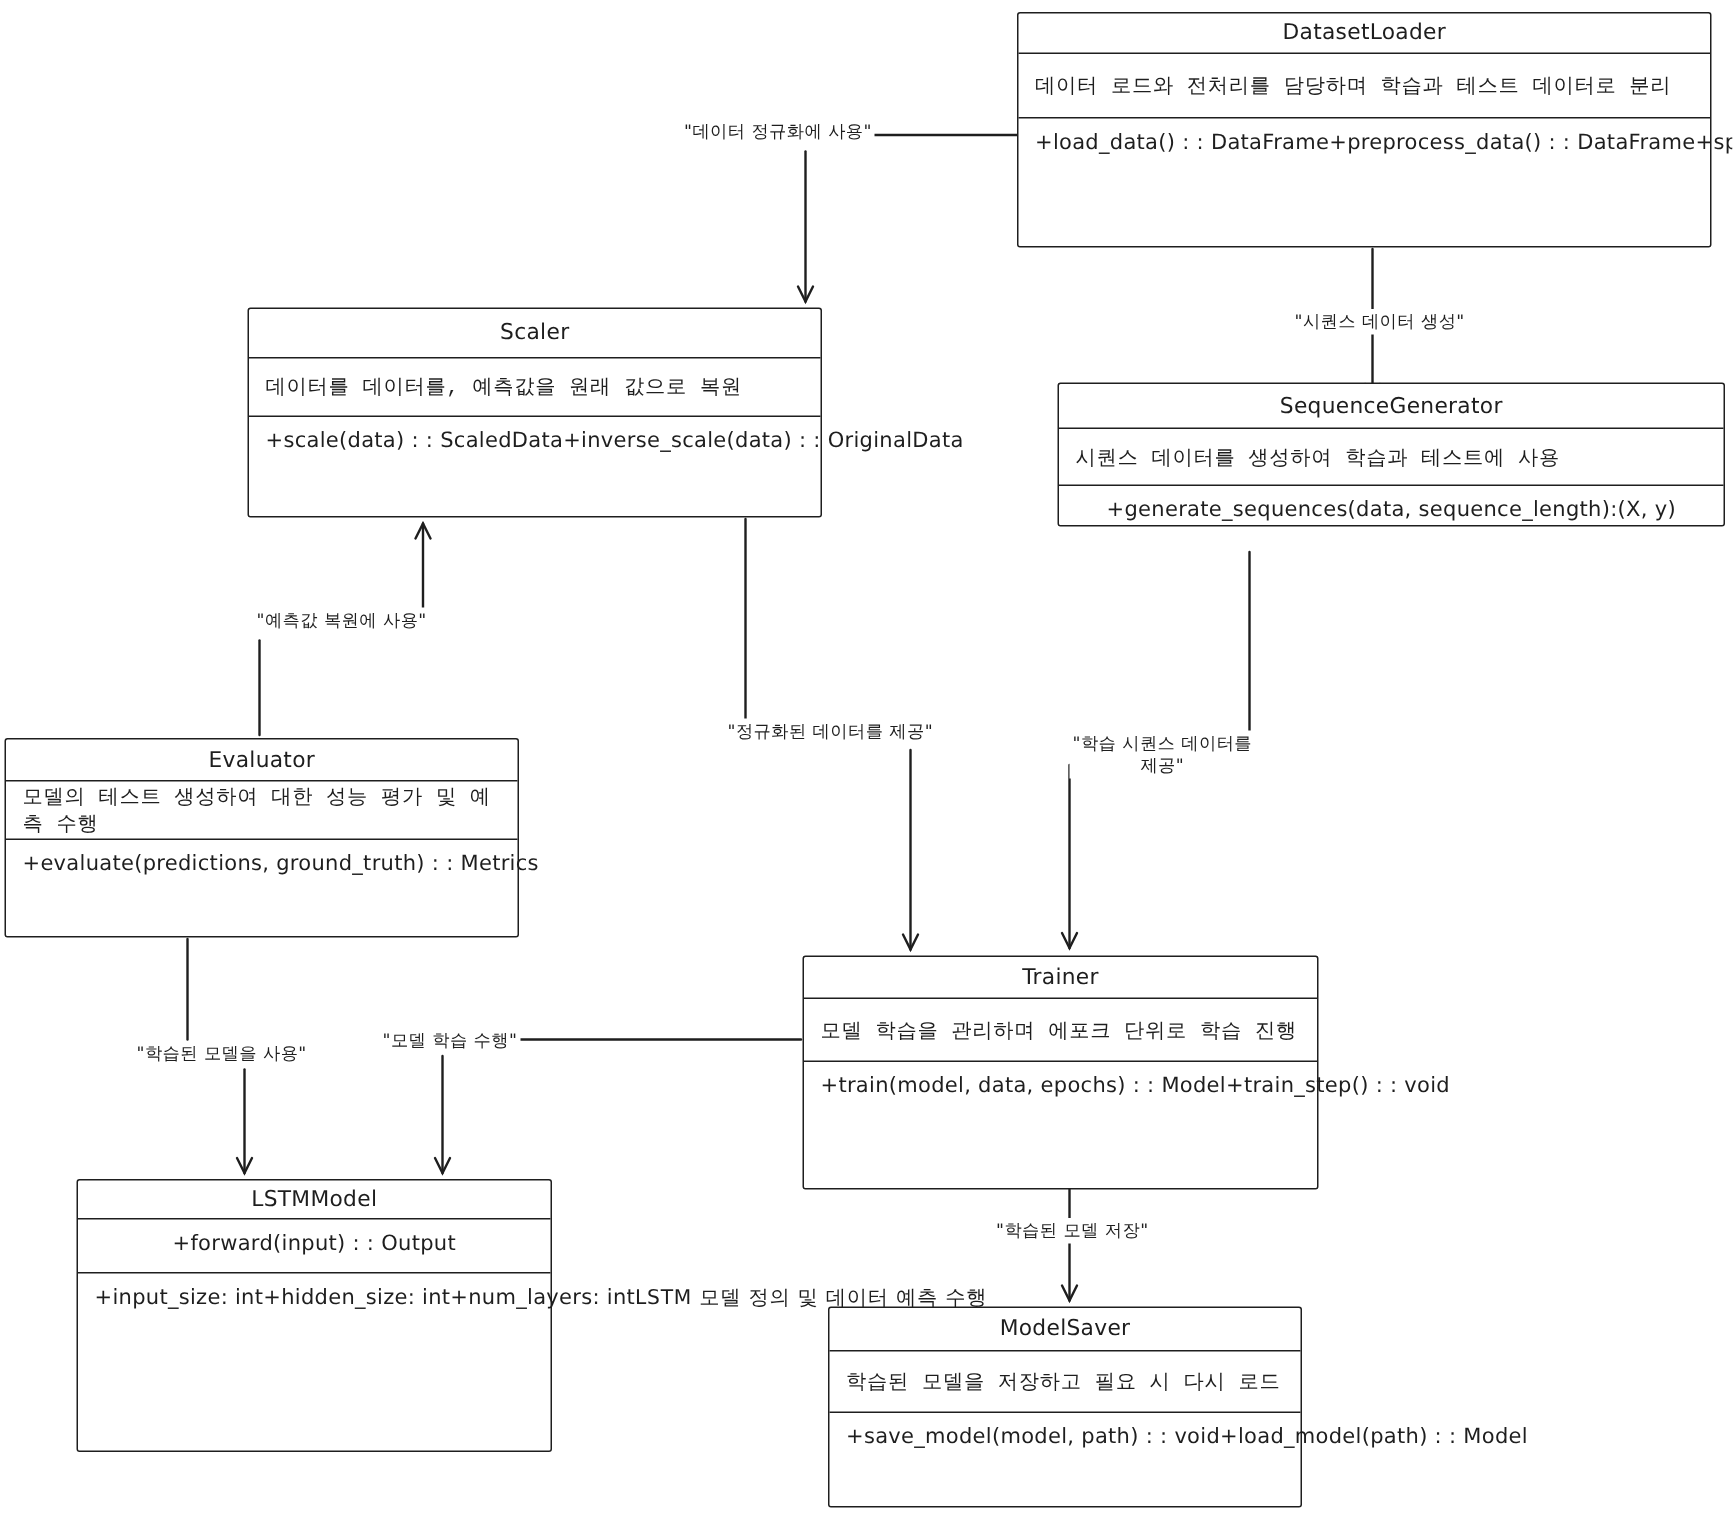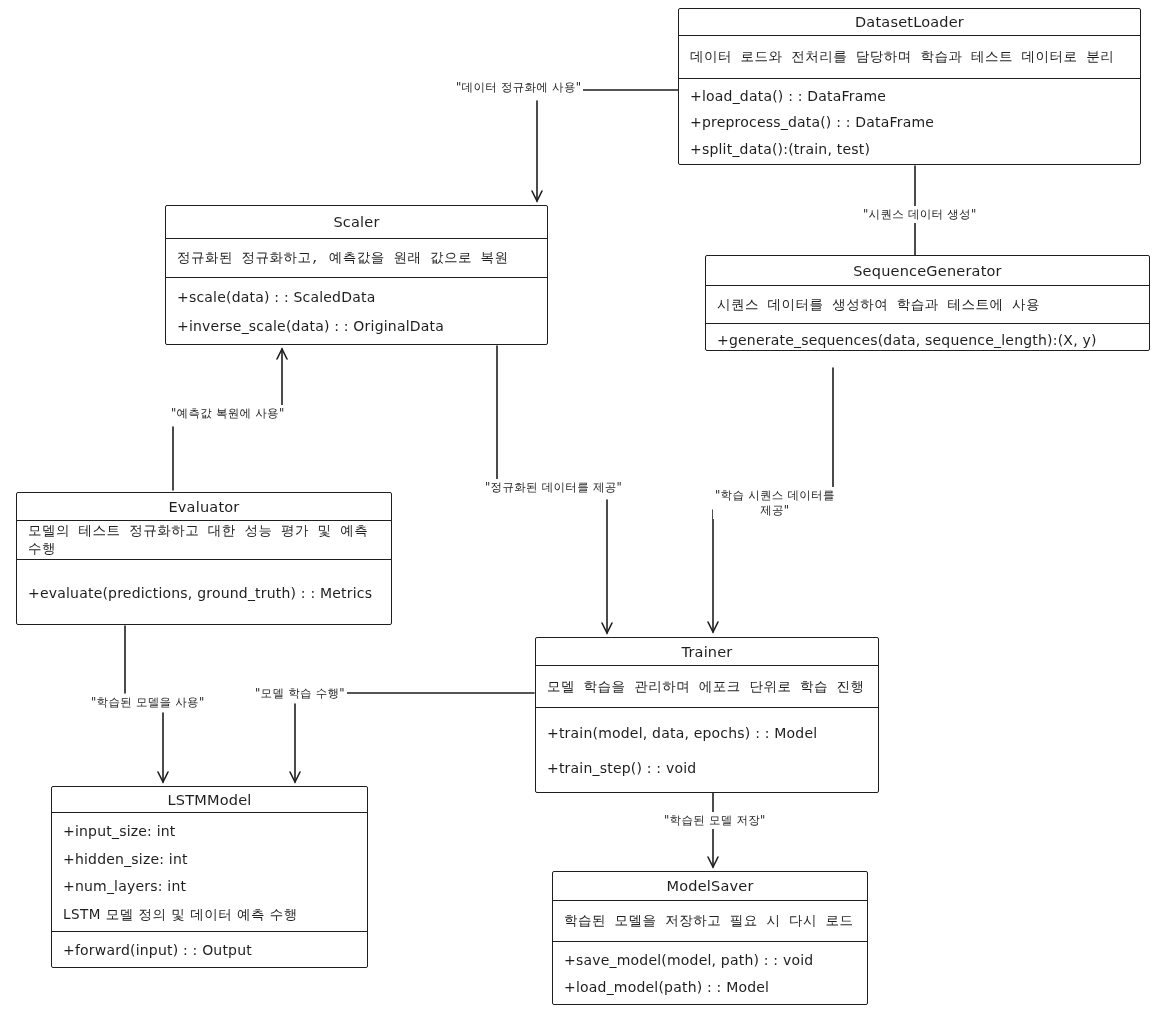--- a/index.html
+++ b/index.html
@@ -36,21 +36,20 @@
     padding: 0 11px;
     font-size: 13.5px;
     flex: 0 0 auto;
     letter-spacing: 0.5px;
     font-family: Liberation Mono, monospace;
   }
   .cb-members {
     flex: 1 1 auto;
     padding: 3px 11px 2px 11px;
     display: flex;
-    flex-direction: column;
     justify-content: space-evenly;
   }
   .member { font-size: 14px; line-height: 26px; white-space: nowrap; letter-spacing: 0.2px; }
   .edge-label {
     position: absolute;
     background: #ffffff;
     font-size: 11.5px;
     line-height: 15px;
     padding: 1px 2px;
     white-space: pre-line;
@@ -92,62 +91,62 @@
     <div class="cb-desc sec" style="height:43px;">데이터 로드와 전처리를 담당하며 학습과 테스트 데이터로 분리</div>
     <div class="cb-members sec">
       <div class="member">+load_data() : : DataFrame</div>
       <div class="member">+preprocess_data() : : DataFrame</div>
       <div class="member">+split_data():(train, test)</div>
     </div>
   </div>
 
   <div class="class-box" style="left:165px; top:205px; width:383px; height:140px;">
     <div class="cb-title" style="height:32px;">Scaler</div>
-    <div class="cb-desc sec" style="height:39px;">정규화된 정규화하고, 예측값을 원래 값으로 복원</div>
+    <div class="cb-desc sec" style="height:39px;">데이터를 데이터를, 예측값을 원래 값으로 복원</div>
     <div class="cb-members sec">
       <div class="member">+scale(data) : : ScaledData</div>
       <div class="member">+inverse_scale(data) : : OriginalData</div>
     </div>
   </div>
 
   <div class="class-box" style="left:705px; top:255px; width:445px; height:96px;">
     <div class="cb-title" style="height:29px;">SequenceGenerator</div>
     <div class="cb-desc sec" style="height:38px;">시퀀스 데이터를 생성하여 학습과 테스트에 사용</div>
     <div class="cb-members sec">
       <div class="member">+generate_sequences(data, sequence_length):(X, y)</div>
     </div>
   </div>
 
-  <div class="class-box" style="left:16px; top:492px; width:376px; height:133px;">
+  <div class="class-box" style="left:3px; top:492px; width:343px; height:133px;">
     <div class="cb-title" style="height:27px;">Evaluator</div>
-    <div class="cb-desc sec" style="height:39px;">모델의 테스트 정규화하고 대한 성능 평가 및 예측 수행</div>
+    <div class="cb-desc sec" style="height:39px;">모델의 테스트 생성하여 대한 성능 평가 및 예측 수행</div>
     <div class="cb-members sec">
       <div class="member">+evaluate(predictions, ground_truth) : : Metrics</div>
     </div>
   </div>
 
   <div class="class-box" style="left:535px; top:637px; width:344px; height:156px;">
     <div class="cb-title" style="height:27px;">Trainer</div>
     <div class="cb-desc sec" style="height:42px;">모델 학습을 관리하며 에포크 단위로 학습 진행</div>
     <div class="cb-members sec">
       <div class="member">+train(model, data, epochs) : : Model</div>
       <div class="member">+train_step() : : void</div>
     </div>
   </div>
 
   <div class="class-box" style="left:51px; top:786px; width:317px; height:182px;">
     <div class="cb-title" style="height:25px;">LSTMModel</div>
+    <div class="cb-members sec">
+      <div class="member">+forward(input) : : Output</div>
+    </div>
     <div class="cb-members sec" style="flex:0 0 119px;">
       <div class="member">+input_size: int</div>
       <div class="member">+hidden_size: int</div>
       <div class="member">+num_layers: int</div>
       <div class="member" style="font-size:13.5px; letter-spacing:0.5px;">LSTM 모델 정의 및 데이터 예측 수행</div>
-    </div>
-    <div class="cb-members sec">
-      <div class="member">+forward(input) : : Output</div>
     </div>
   </div>
 
   <div class="class-box" style="left:552px; top:871px; width:316px; height:134px;">
     <div class="cb-title" style="height:28px;">ModelSaver</div>
     <div class="cb-desc sec" style="height:41px;">학습된 모델을 저장하고 필요 시 다시 로드</div>
     <div class="cb-members sec">
       <div class="member">+save_model(model, path) : : void</div>
       <div class="member">+load_model(path) : : Model</div>
     </div>

